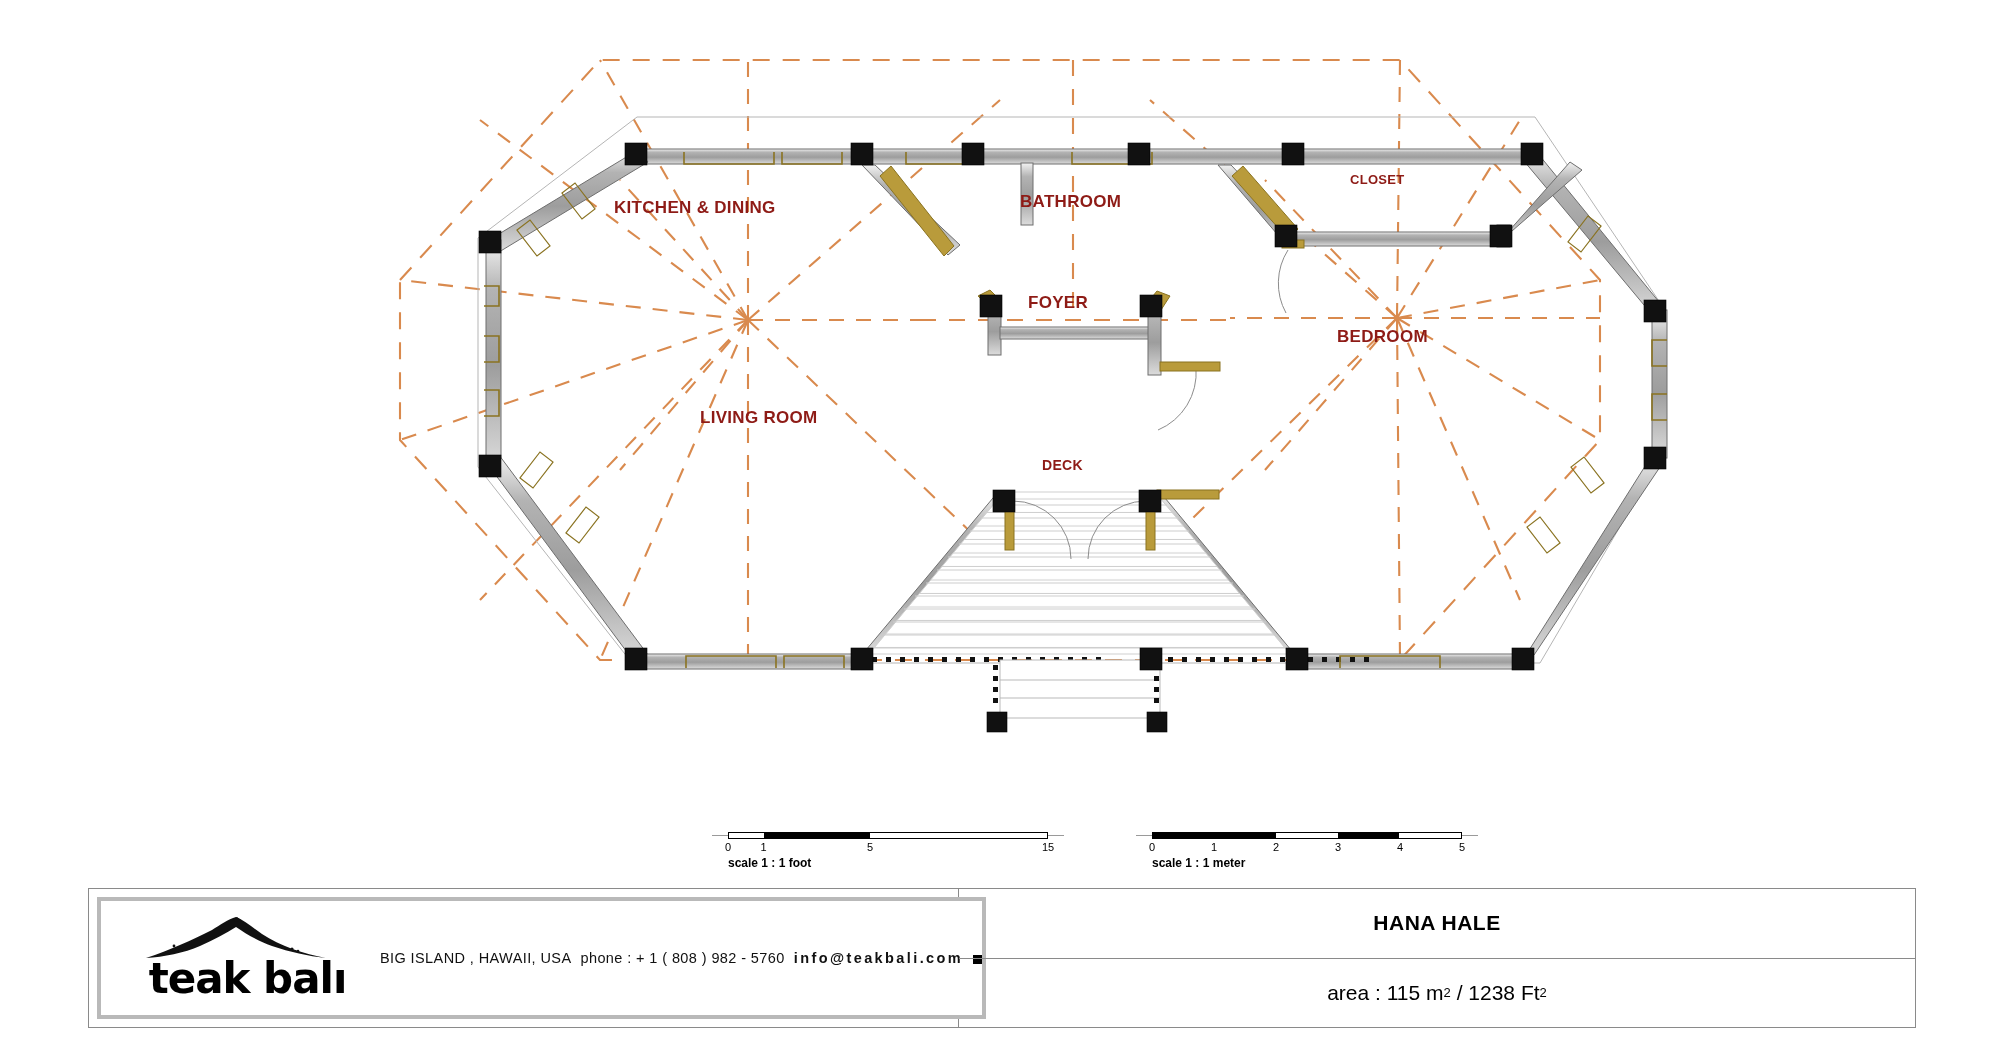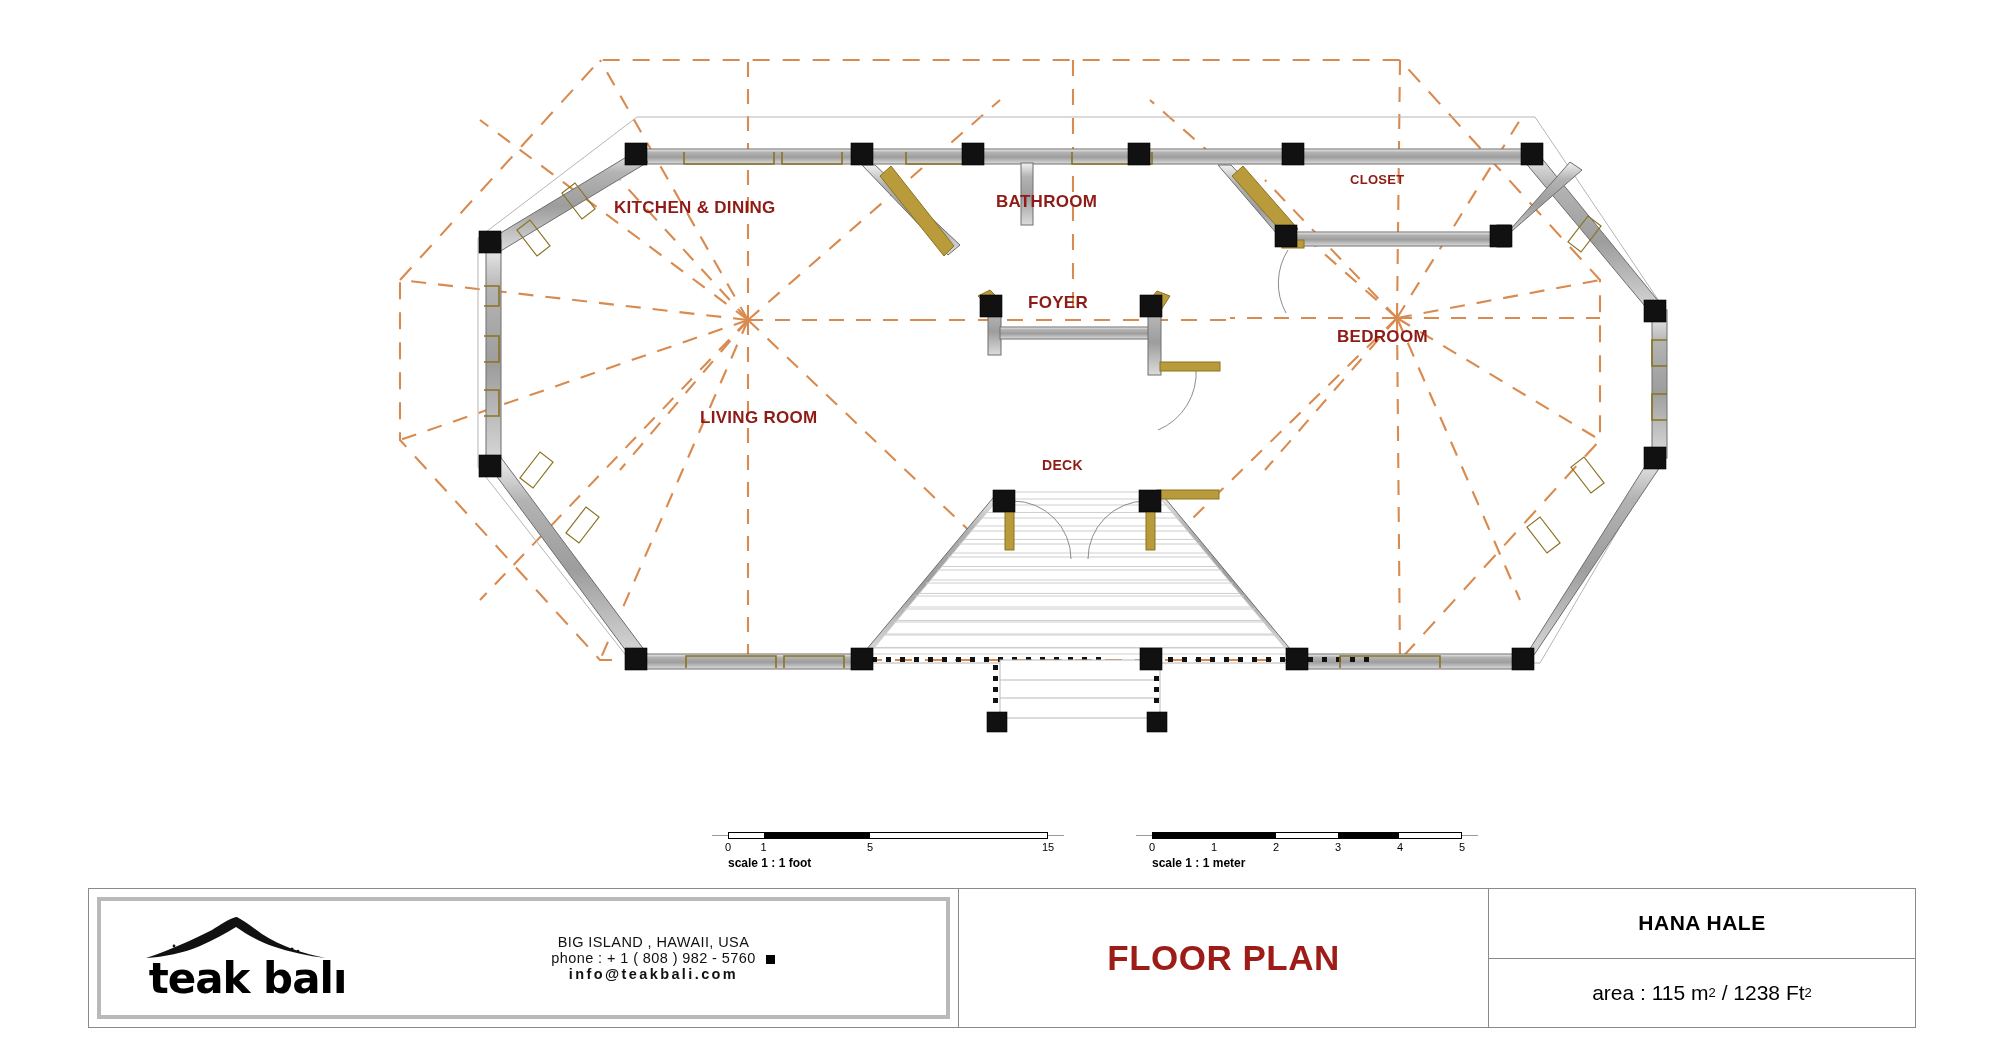--- a/index.html
+++ b/index.html
@@ -26,21 +26,21 @@
 
   
   #titleblock{position:absolute;left:88px;top:888px;width:1828px;height:140px;
               border:1px solid #8a8a8a;box-sizing:border-box;display:flex;background:#fff;}
   .tb-cell{box-sizing:border-box;position:relative;}
   #tb-logo{width:870px;border-right:1px solid #8a8a8a;padding:8px;display:flex;align-items:stretch;}
   #logo-frame{border:4px solid #b9b9b9;flex:1;display:flex;align-items:center;background:#fff;}
   #logo-mark{width:265px;display:flex;flex-direction:column;align-items:center;justify-content:center;padding-left:14px;}
   #logo-word{font-family:"DejaVu Sans",sans-serif;font-weight:bold;font-size:42px;letter-spacing:-1px;line-height:1;color:#000;margin-top:-2px;}
   #contact{flex:1;display:flex;align-items:center;justify-content:center;gap:10px;}
-  .contact-col{display:flex;flex-direction:column;align-items:center;}
+  .contact-col{display:flex;flex-direction:row;gap:9px;align-items:center;}
   .contact-line{font-size:14.5px;color:#111;white-space:nowrap;letter-spacing:.4px;}
   .contact-line.spaced{letter-spacing:2.4px;font-weight:bold;}
   .bullet-sq{width:9px;height:9px;background:#000;align-self:center;margin-top:2px;}
   #tb-sheet{width:530px;border-right:1px solid #8a8a8a;display:flex;align-items:center;justify-content:center;}
   #sheet-title{color:#9d1c18;font-weight:bold;font-size:35px;letter-spacing:.5px;}
   #tb-project{flex:1;display:flex;flex-direction:column;}
   #proj-name{flex:1;display:flex;align-items:center;justify-content:center;
              border-bottom:1px solid #8a8a8a;font-weight:bold;font-size:21px;letter-spacing:.5px;}
   #proj-area{flex:1;display:flex;align-items:center;justify-content:center;font-size:21px;}
   sup{font-size:.62em;vertical-align:super;}
@@ -309,21 +309,21 @@
 
       <rect x="993" y="490" width="22" height="22"></rect>
       <rect x="1139" y="490" width="22" height="22"></rect>
 
       <rect x="987" y="712" width="20" height="20"></rect>
       <rect x="1147" y="712" width="20" height="20"></rect>
     </g>
   </svg>
 
   <div class="room-label" style="left:592px;top:198px;font-size:17px;margin-left:22px;">KITCHEN &amp; DINING</div>
-  <div class="room-label" style="left:996px;top:192px;font-size:17px;">BATHROOM</div>
+  <div class="room-label" style="left:1020px;top:192px;font-size:17px;">BATHROOM</div>
   <div class="room-label" style="left:1350px;top:172px;font-size:13px;">CLOSET</div>
   <div class="room-label" style="left:1028px;top:293px;font-size:17px;">FOYER</div>
   <div class="room-label" style="left:1337px;top:327px;font-size:17px;">BEDROOM</div>
   <div class="room-label" style="left:700px;top:408px;font-size:17px;">LIVING ROOM</div>
   <div class="room-label" style="left:1042px;top:457px;font-size:14px;">DECK</div>
 </div>
 
 <div id="scalebars" style="top:820px;">
 
   <div class="scalebar" style="left:728px;top:12px;width:320px;">
@@ -384,23 +384,20 @@
           <div class="contact-line spaced">info@teakbali.com</div>
         </div>
 
         <div class="bullet-sq"></div>
 
       </div>
 
     </div>
   </div>
 
-  <div class="tb-cell" id="tb-sheet">
-    <div id="sheet-title">FLOOR PLAN</div>
-  </div>
 
   <div class="tb-cell" id="tb-project">
     <div id="proj-name">HANA HALE</div>
     <div id="proj-area">
       <span>area :</span>&nbsp;<span>115 m</span><sup>2</sup>&nbsp;<span>/</span>&nbsp;<span>1238 Ft</span><sup>2</sup>
     </div>
   </div>
 
 </div>
 

